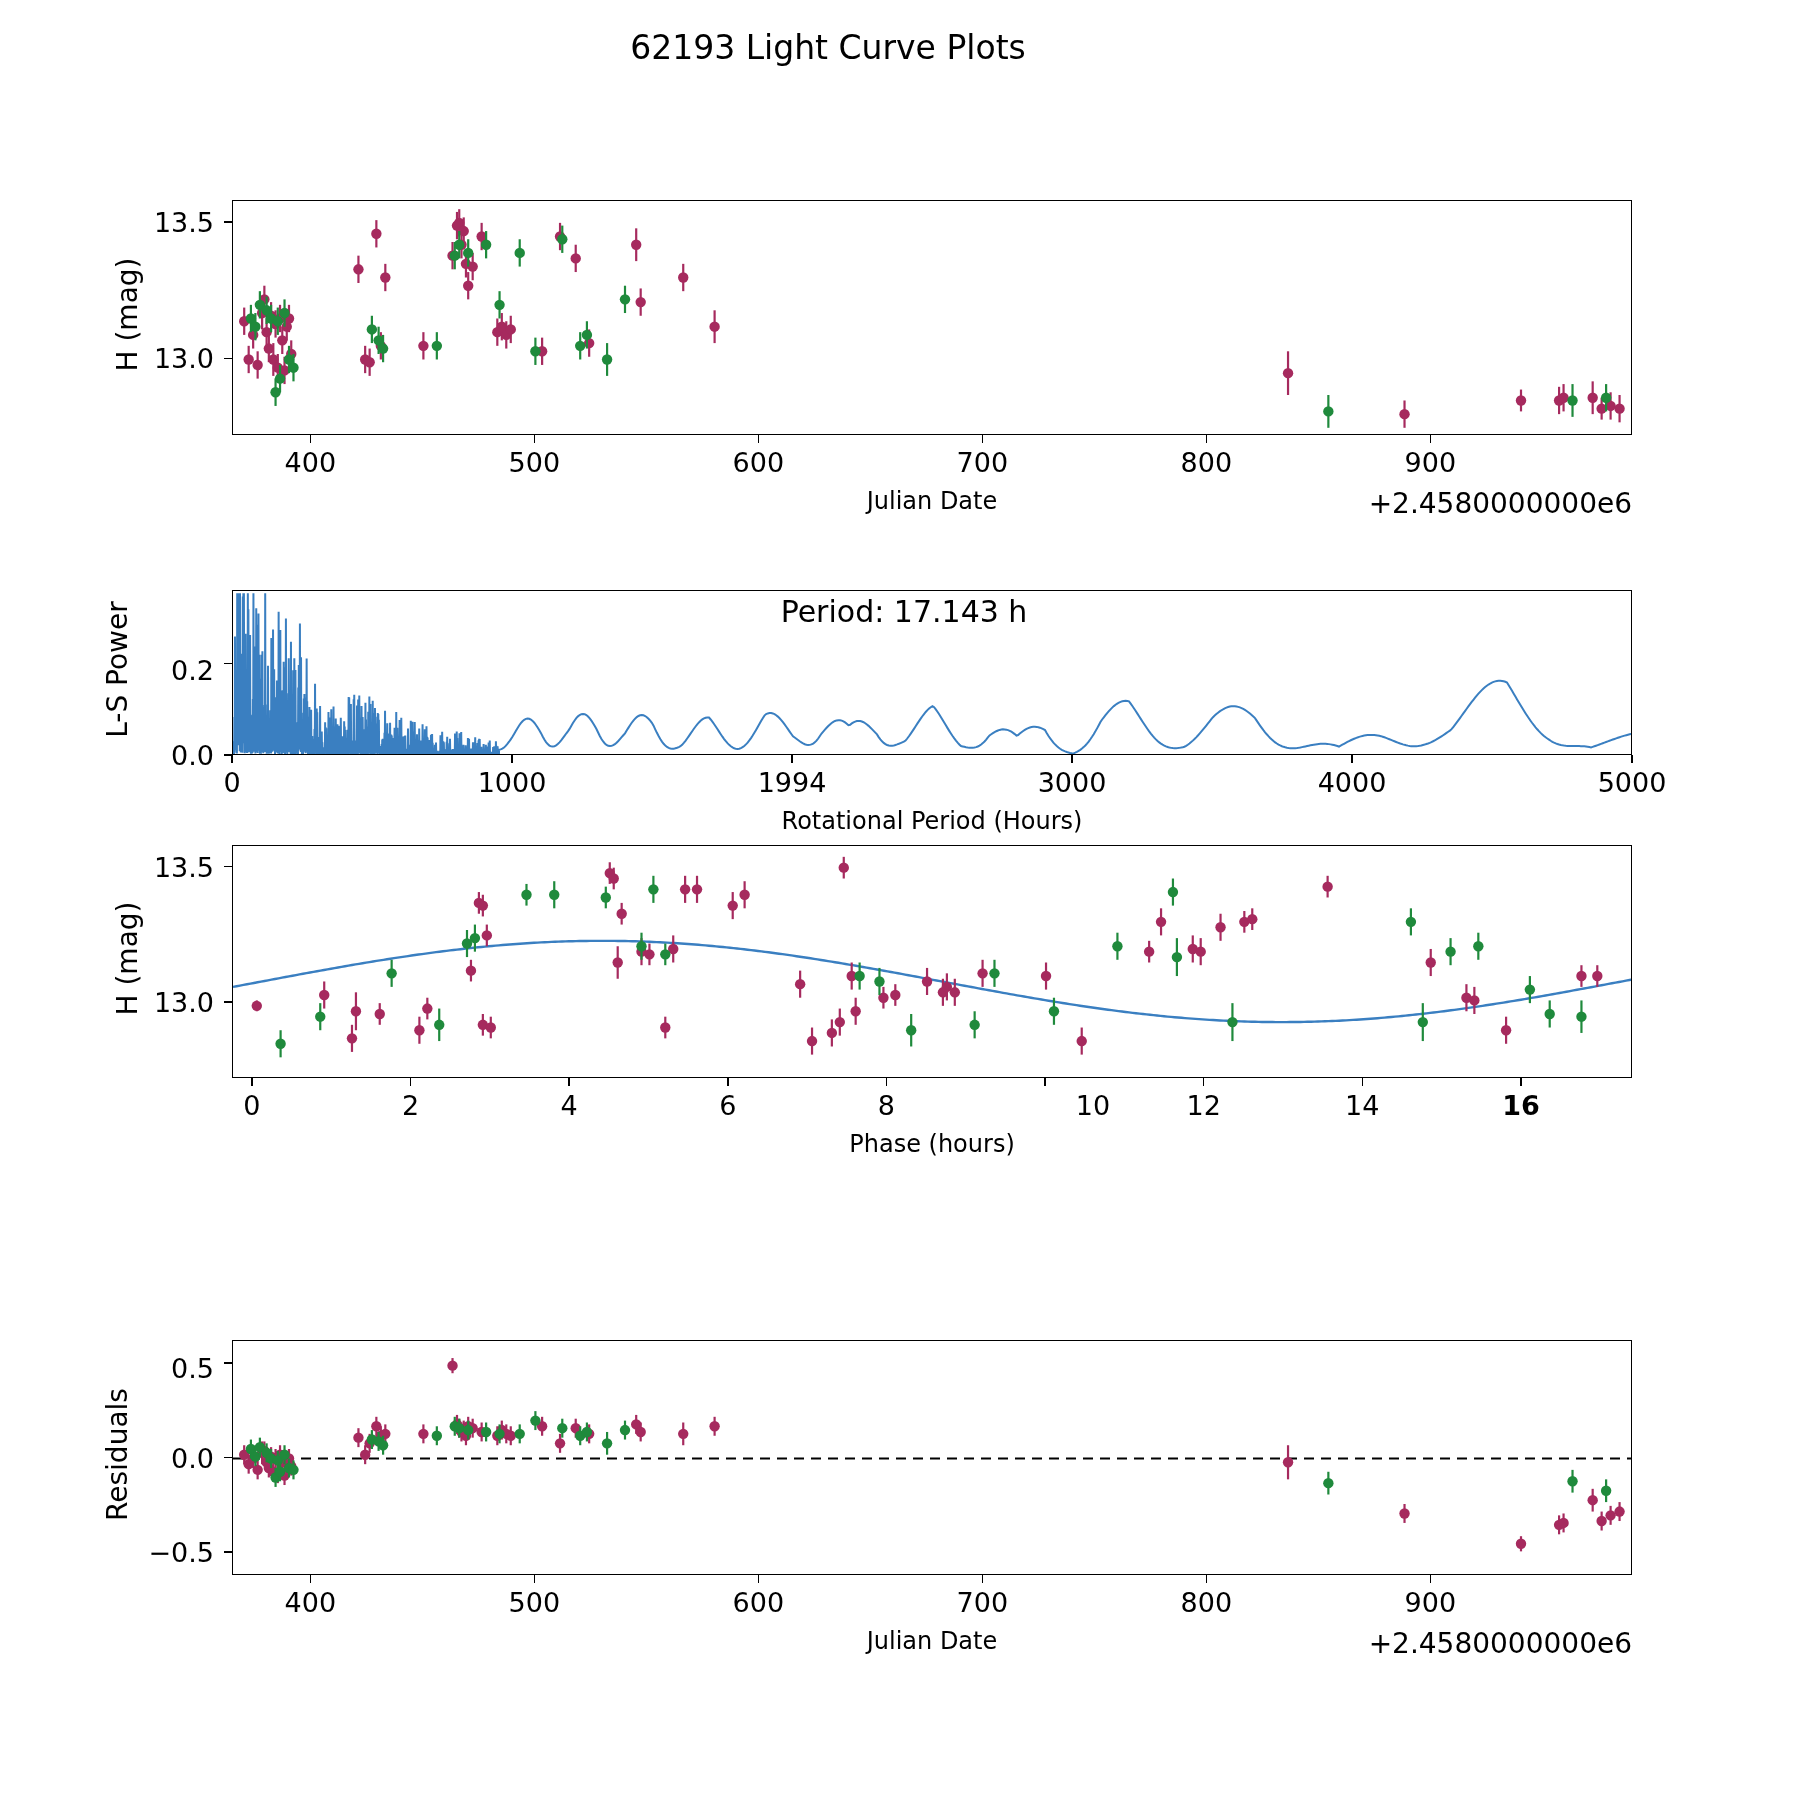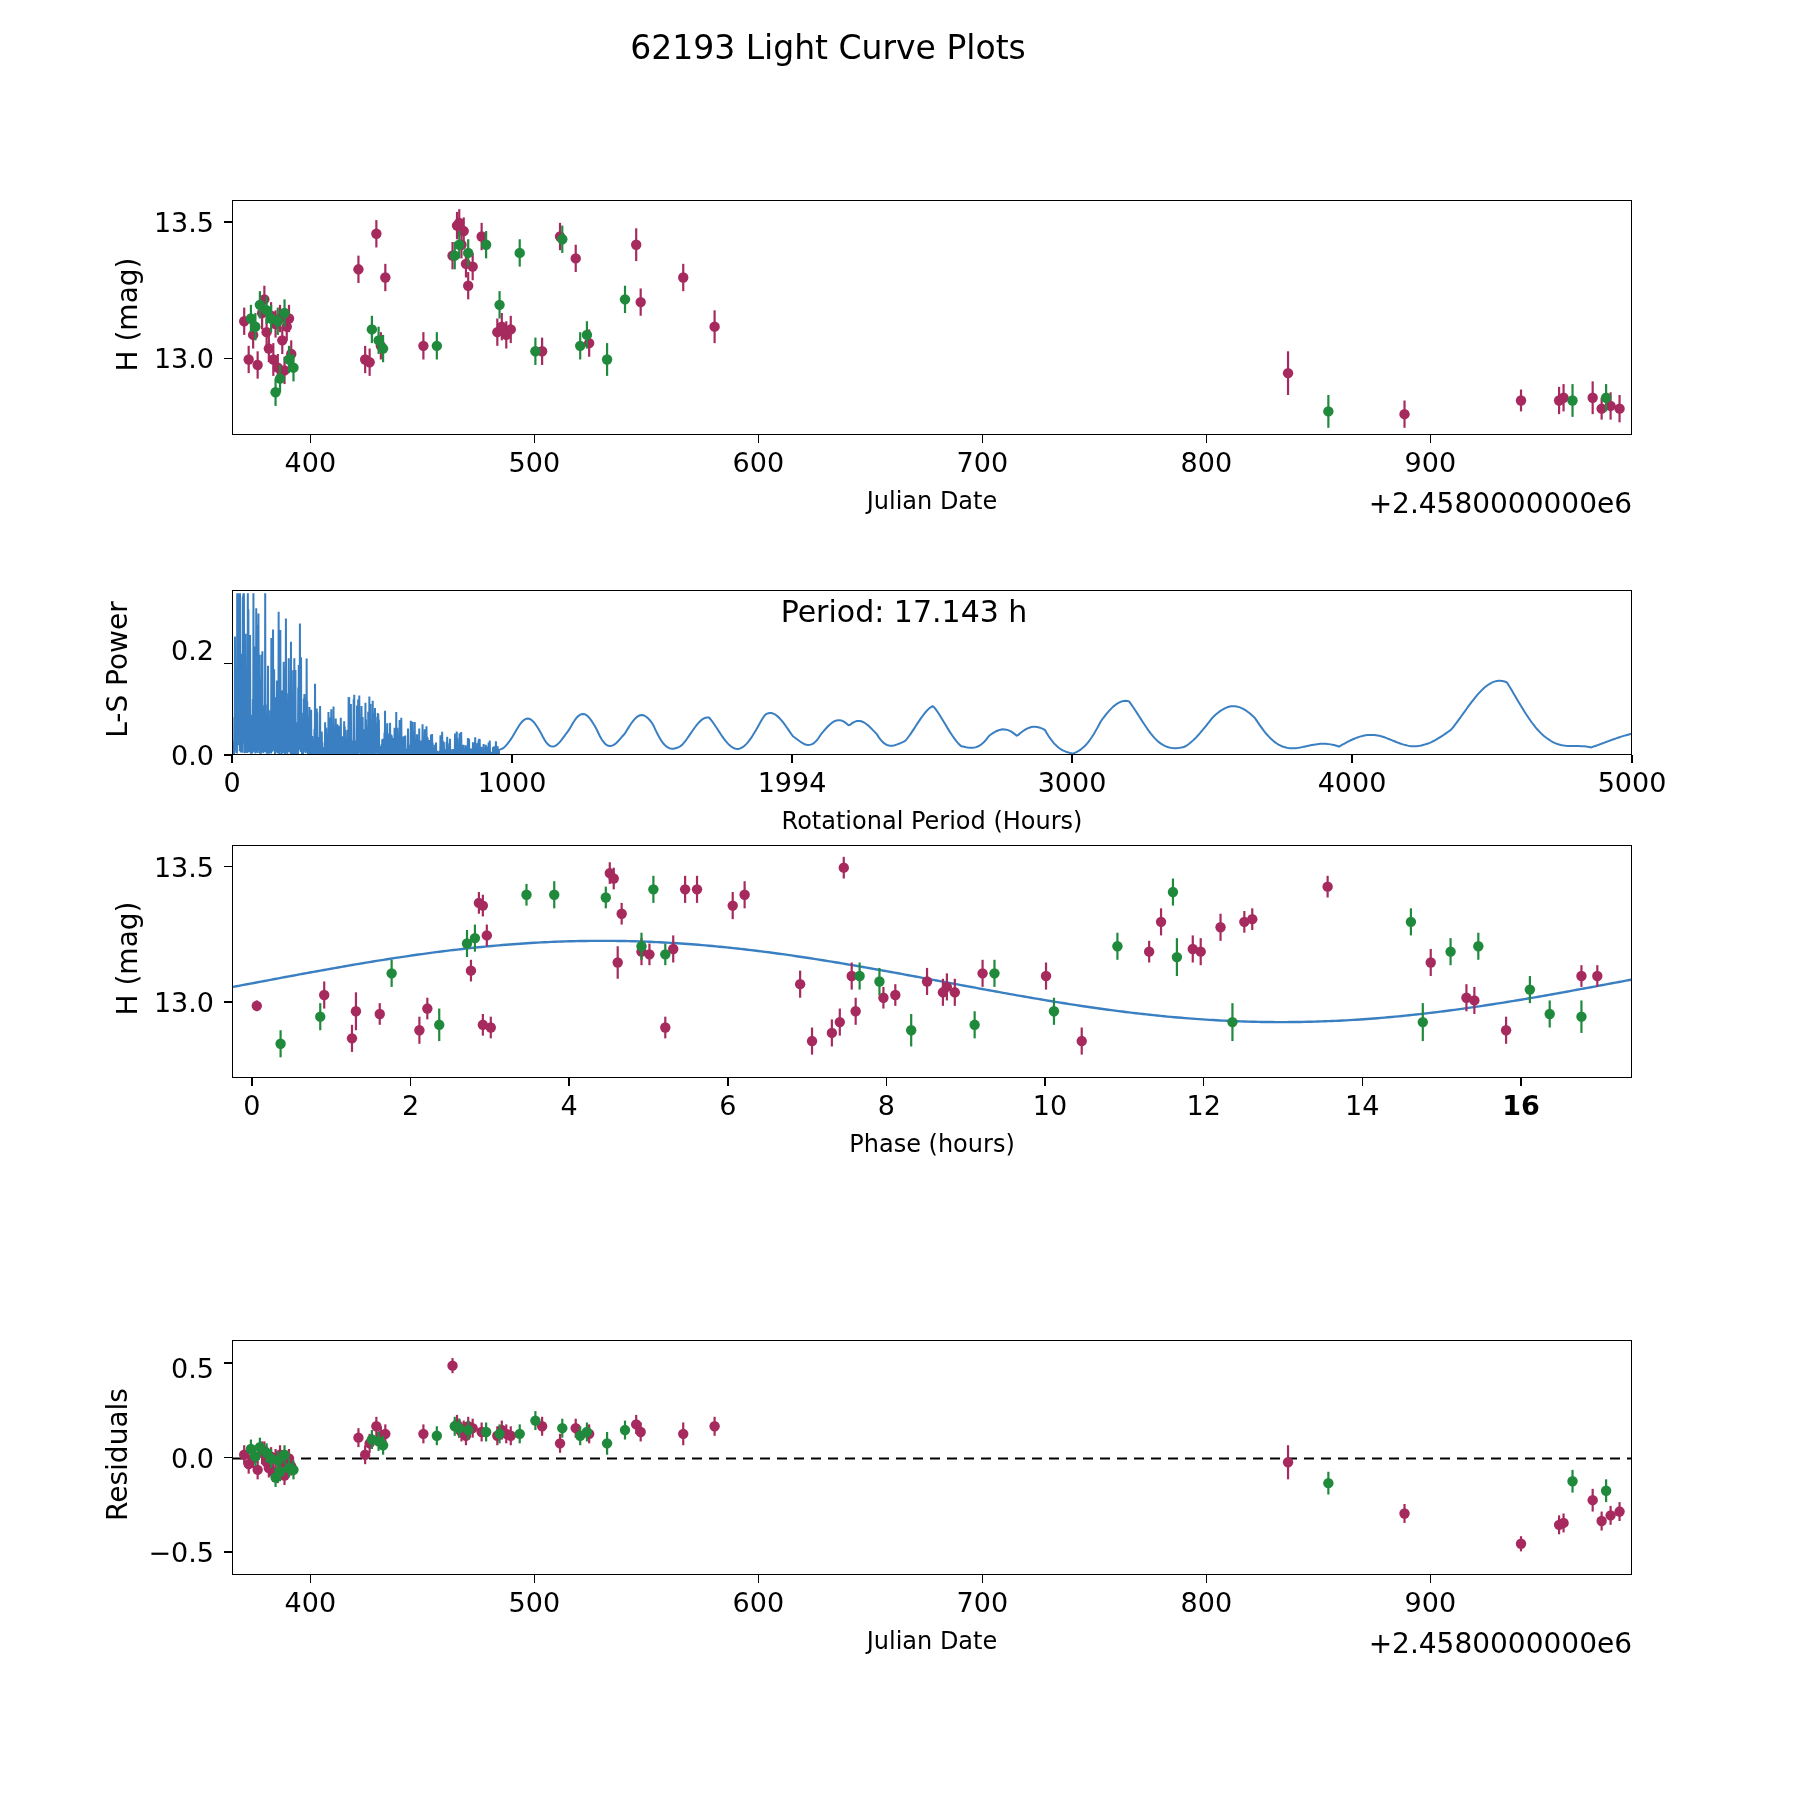--- a/index.html
+++ b/index.html
@@ -678,36 +678,36 @@
       <div class="tick-label-x" style="left: 792px; top: 767px;">1994</div>
       <div class="tick-x" style="left: 1071.2px; top: 755px;"></div>
       <div class="tick-label-x" style="left: 1072px; top: 767px;">3000</div>
       <div class="tick-x" style="left: 1351.2px; top: 755px;"></div>
       <div class="tick-label-x" style="left: 1352px; top: 767px;">4000</div>
       <div class="tick-x" style="left: 1631.2px; top: 755px;"></div>
       <div class="tick-label-x" style="left: 1632px; top: 767px;">5000</div>
       <div class="tick-y" style="left: 224px; top: 754.2px;"></div>
       <div class="tick-label-y" style="left: 114px; top: 755px; width: 100px;">0.0</div>
       <div class="tick-y" style="left: 224px; top: 662.533px;"></div>
-      <div class="tick-label-y" style="left: 114px; top: 650px; width: 100px;">0.2</div>
+      <div class="tick-label-y" style="left: 114px; top: 670px; width: 100px;">0.2</div>
       <div class="ylabel" style="left: -3px; top: 652.5px; width: 240px; text-align: center; transform: rotate(-90deg);">L-S Power</div>
       <div class="xlabel" style="left: 682px; top: 807px; width: 500px; text-align: center;">Rotational Period (Hours)</div>
       <div class="period-annot" style="left: 904px; top: 594px;">Period: 17.143 h</div>
       <div class="tick-x" style="left: 251.03px; top: 1078px;"></div>
       <div class="tick-label-x" style="left: 251.83px; top: 1090px;">0</div>
       <div class="tick-x" style="left: 409.67px; top: 1078px;"></div>
       <div class="tick-label-x" style="left: 410.47px; top: 1090px;">2</div>
       <div class="tick-x" style="left: 568.31px; top: 1078px;"></div>
       <div class="tick-label-x" style="left: 569.11px; top: 1090px;">4</div>
       <div class="tick-x" style="left: 726.951px; top: 1078px;"></div>
       <div class="tick-label-x" style="left: 727.751px; top: 1090px;">6</div>
       <div class="tick-x" style="left: 885.591px; top: 1078px;"></div>
       <div class="tick-label-x" style="left: 886.391px; top: 1090px;">8</div>
       <div class="tick-x" style="left: 1044.23px; top: 1078px;"></div>
-      <div class="tick-label-x" style="left: 1050px; top: 1090px; text-align: right;">10</div>
+      <div class="tick-label-x" style="left: 1093px; top: 1090px; text-align: right;">10</div>
       <div class="tick-x" style="left: 1202.87px; top: 1078px;"></div>
       <div class="tick-label-x" style="left: 1203.67px; top: 1090px;">12</div>
       <div class="tick-x" style="left: 1361.51px; top: 1078px;"></div>
       <div class="tick-label-x" style="left: 1362.31px; top: 1090px;">14</div>
       <div class="tick-x" style="left: 1520.15px; top: 1078px;"></div>
       <div class="tick-label-x" style="left: 1520.95px; top: 1090px; font-weight: bold;">16</div>
       <div class="tick-y" style="left: 224px; top: 1001.34px;"></div>
       <div class="tick-label-y" style="left: 114px; top: 1002.14px; width: 100px;">13.0</div>
       <div class="tick-y" style="left: 224px; top: 865.874px;"></div>
       <div class="tick-label-y" style="left: 114px; top: 866.674px; width: 100px;">13.5</div>

